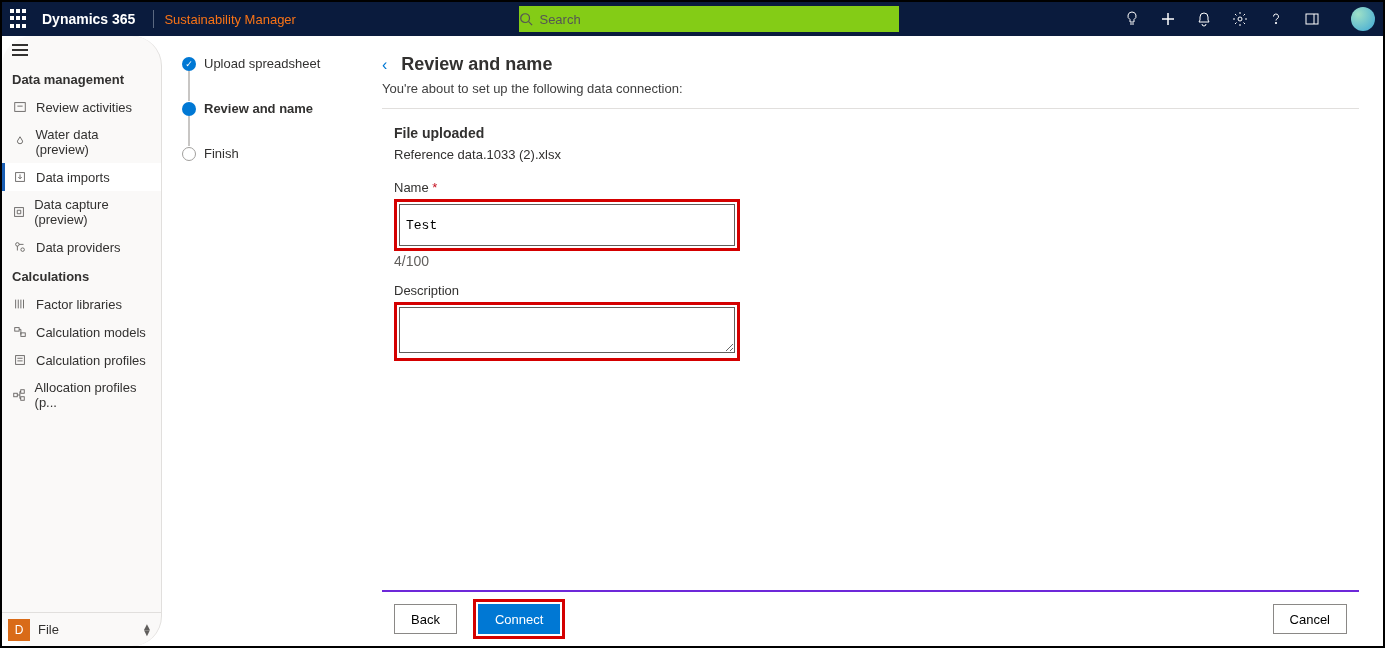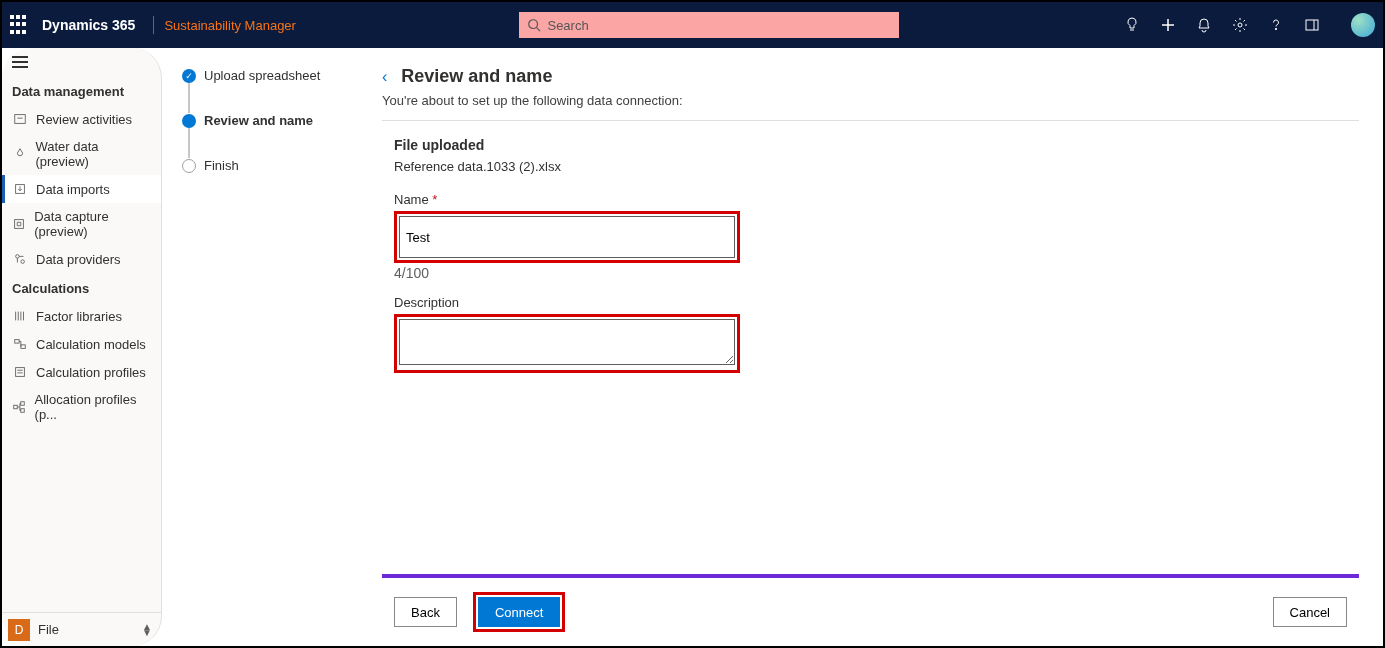--- a/index.html
+++ b/index.html
@@ -1,27 +1,27 @@
 <!DOCTYPE html>
 <html><head>
 <meta charset="utf-8">
 <style>
 * { box-sizing: border-box; margin: 0; padding: 0; }
 html, body { width: 1385px; height: 648px; font-family: "Segoe UI", Arial, sans-serif; font-size: 13px; color: #323130; overflow: hidden; }
 body { border: 2px solid black; display: flex; flex-direction: column; }
 
 
-.topbar { background: #0a1b3d; color: #fff; height: 46px; display: flex; align-items: center; padding: 0 8px; }
+.topbar { background: #0a1b3d; color: #fff; height: 34px; display: flex; align-items: center; padding: 0 8px; }
 .waffle { width: 20px; height: 20px; display:flex; flex-wrap:wrap; gap:2px; margin-right:12px; }
 .waffle span { width:4px; height:4px; background:#fff; }
 .brand { font-weight:600; font-size:14px; margin-right:8px; }
 .divider-v { width:1px; height:18px; background:#5a6880; margin:0 10px; }
 .appname { font-size:13px; color:#f97316; }
 .searchwrap { flex:1; display:flex; justify-content:center; }
-.searchbox { width:380px; height:26px; background:#fca5a5; display:flex; align-items:center; padding:0 8px; color:#555; }
+.searchbox { width:380px; height:26px; background:#84cc16; display:flex; align-items:center; padding:0 0; color:#555; }
 .searchbox svg { margin-right:6px; }
 .searchbox span { color:#555; font-size:13px; }
 .topicons { display:flex; gap:18px; align-items:center; margin-left:auto; }
 .topicons .ico { width:18px; height:18px; display:flex; align-items:center; justify-content:center; color:#fff; }
 .avatar { width:24px; height:24px; border-radius:50%; background: radial-gradient(circle at 30% 30%, #9ee0c7, #3fa8d6); margin-left:12px; }
 
 
 .mainrow { flex:1; display:flex; min-height:0; }
 .leftnav { width:160px; border-right:1px solid #e1dfdd; background:#faf9f8; display:flex; flex-direction:column;border-radius:30px; }
 .hamburger { padding:8px 10px; }
@@ -53,27 +53,27 @@
 .content-header .titleline { display:flex; align-items:center; gap:14px; }
 .backchev { color:#0078d4; font-size:16px; cursor:pointer; }
 .page-title { font-size:18px; font-weight:600; }
 .subtitle { font-size:13px; color:#404040; }
 .formarea { padding:16px 0 0 12px; }
 .formarea h4 { font-size:14px; font-weight:600; margin-bottom:6px; }
 .filename { font-size:13px; margin-bottom:18px; }
 .field-label { font-size:13px; margin-bottom:4px; }
 .req { color:#c50f1f; }
 .hl-box { border:3px solid #d40000; padding:2px; width:346px; }
-.text-input { width:100%; height:42px; border:1px solid #605e5c; padding:20px 6px; font-size:13px; font-family:Liberation Sans, sans-serif; }
+.text-input { width:100%; height:42px; border:1px solid #605e5c; padding:20px 6px; font-size:13px; font-family:Liberation Mono, monospace; }
 .counter { font-size:14px; color:#605e5c; margin-top:2px; }
 .desc-box { border:3px solid #d40000; padding:2px; width:346px; margin-top:4px; }
 .textarea { width:100%; height:46px; border:1px solid #605e5c; resize:both; font-family:inherit; font-size:13px; padding:4px; }
 
 
-.footer { border-top:4px solid #6d28d9; height:72px; display:flex; align-items:center; padding:0 12px; margin-top:auto; }
+.footer { border-top:2px solid #6d28d9; height:56px; display:flex; align-items:center; padding:0 12px; margin-top:auto; }
 .btn { height:30px; padding:0 16px; font-size:13px; border:1px solid #8a8886; background:#fff; cursor:pointer; font-family:inherit; }
 .btn.primary { background:#0078d4; color:#fff; border-color:#0078d4; }
 .btn-hl { border:3px solid #d40000; padding:2px; margin-left:16px; }
 .footer .spacer { flex:1; }
 </style>
 </head>
 <body>
 
 <div class="topbar">
   <div class="waffle">

